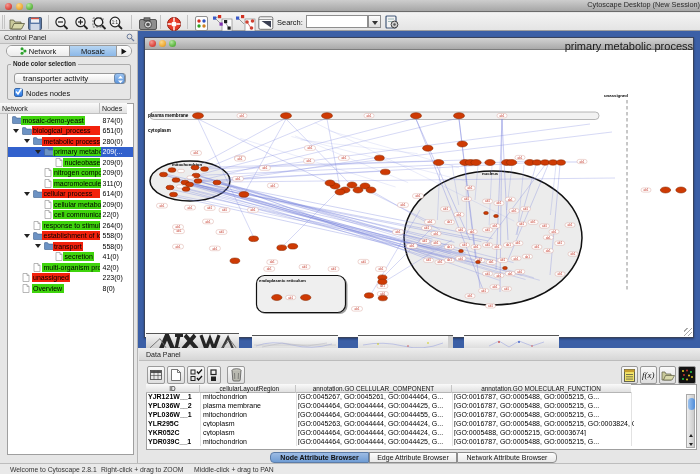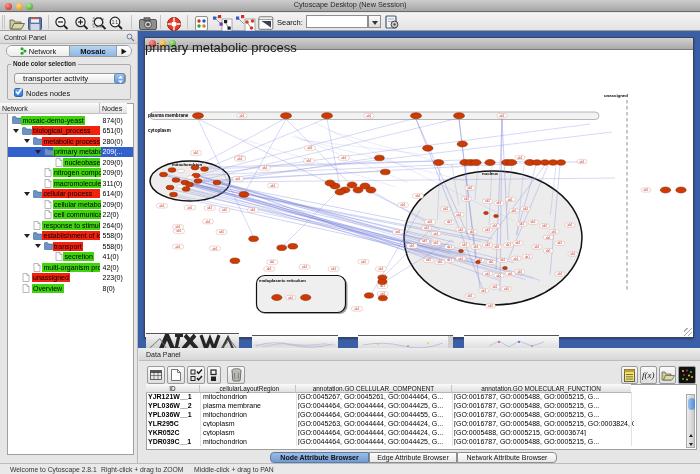--- a/index.html
+++ b/index.html
@@ -1,19 +1,19 @@
 <!DOCTYPE html>
 <html><head><meta charset="utf-8"><style>
 *{margin:0;padding:0;box-sizing:border-box}
 body{width:700px;height:474px;overflow:hidden;font-family:"Liberation Sans",sans-serif;position:relative;background:#e8e8e8}
 .abs{position:absolute}
 
 #titlebar{position:absolute;left:0;top:0;width:700px;height:12px;background:linear-gradient(#cdcdcd,#a6a6a6);border-bottom:1px solid #6b6b6b}
 .tl{position:absolute;top:2.5px;width:7px;height:7px;border-radius:50%}
-#titlebar .t{position:absolute;width:100%;text-align:center;top:0;font-size:7.3px;color:#2a2a2a}
+#titlebar .t{position:absolute;width:100%;text-align:right;top:0;font-size:7.3px;color:#2a2a2a}
 
 #toolbar{position:absolute;left:0;top:13px;width:700px;height:18px;background:linear-gradient(#f3f3f3,#e4e4e4);border-bottom:1px solid #9f9f9f}
 .sep{position:absolute;top:2px;height:14px;border-left:1px solid #c4c4c4}
 #searchlbl{position:absolute;left:277px;top:17.5px;font-size:7.5px;color:#111}
 #searchbox{position:absolute;left:306px;top:15px;width:62px;height:13px;background:#fff;border:1px solid #8e8e8e}
 #searcharrow{position:absolute;left:368px;top:15px;width:13px;height:13px;background:linear-gradient(#fdfdfd,#dcdcdc);border:1px solid #8e8e8e;font-size:6px;text-align:center;line-height:12px;color:#222}
 
 #cp{position:absolute;left:0;top:31px;width:138px;height:432px;background:#e6e6e6;border-right:1px solid #b5b5b5}
 #cphead{position:absolute;left:0;top:0;width:100%;height:13px;background:linear-gradient(#ededed,#d8d8d8);border-bottom:1px solid #bcbcbc;font-size:7px;color:#222;padding-left:4px;line-height:13px}
 #cptabs{position:absolute;left:6px;top:14px;width:126px;height:12px;border:1px solid #9a9a9a;border-radius:6px;background:#fdfdfd;overflow:hidden;display:flex}
@@ -23,21 +23,21 @@
 #combo{position:absolute;left:6px;top:8px;width:112px;height:11px;background:linear-gradient(#fff,#e8e8e8);border:1px solid #9a9a9a;border-radius:3px;font-size:8px;line-height:10px;padding-left:8px;color:#111}
 #combo .stp{position:absolute;right:0;top:-1px;width:11px;height:11px;background:linear-gradient(#9cc4f2,#5d96dd);border:1px solid #6b86a8;border-radius:3px;color:#fff;font-size:5px;line-height:5px;text-align:center}
 #chk{position:absolute;left:14px;top:57px;width:9px;height:9px;background:linear-gradient(#6eaefc,#2f78e0);border:1px solid #3365a8;border-radius:2px;color:#fff;font-size:8px;line-height:9px;text-align:center;font-weight:bold}
 #chklbl{position:absolute;left:26px;top:57.5px;font-size:7.5px;color:#111}
 #tree{position:absolute;left:7px;top:72px;width:127px;height:352px;background:#fff;border:1px solid #9f9f9f;overflow:hidden}
 #treehead{position:absolute;left:0px;top:72px;width:127px;height:11px;background:linear-gradient(#fafafa,#e2e2e2);border-bottom:1px solid #c0c0c0;font-size:7px;color:#222;line-height:11px}
 
 #mdi{position:absolute;left:138px;top:31px;width:562px;height:317px;background:#3b5fa6}
 #win{position:absolute;left:144px;top:37px;width:550px;height:301px;background:#fff;border:1px solid #39435c;box-shadow:0 1px 2px rgba(0,0,0,0.35)}
 #wintitle{position:absolute;left:0;top:0;width:100%;height:12px;background:linear-gradient(#d2d2d2,#a9a9a9);border-bottom:1px solid #7c7c7c}
-#wintitle .t{position:absolute;width:100%;text-align:left;top:2px;font-size:13px;color:#1a1a1a}
+#wintitle .t{position:absolute;width:100%;text-align:right;top:2px;font-size:11px;color:#1a1a1a}
 #grip{position:absolute;right:1px;bottom:1px;width:8px;height:8px;background:repeating-linear-gradient(135deg,transparent 0 2px,#aaa 2px 3px)}
 
 .frag{position:absolute;top:335px;height:13px;background:linear-gradient(#fdfdfd,#d8d8d8);border-top:1px solid #555}
 
 #dp{position:absolute;left:139px;top:348px;width:561px;height:115px;background:#e6e6e6}
 #dphead{position:absolute;left:0;top:0;width:100%;height:13px;background:linear-gradient(#ededed,#d6d6d6);border-bottom:1px solid #bcbcbc;font-size:7px;color:#222;padding-left:7px;line-height:13px}
 .dbtn{position:absolute;top:366px;height:18px;background:linear-gradient(#fafafa,#dedede);border:1px solid #9a9a9a;border-radius:2px}
 #dtable{position:absolute;left:146px;top:384px;width:551px;height:66px;background:#fff;border:1px solid #9f9f9f}
 #dthead{position:absolute;left:146px;top:384px;width:485px;height:8.5px;background:linear-gradient(#fafafa,#e0e0e0);border-bottom:1px solid #b5b5b5;font-size:6.4px;color:#111}
 #dthead span{position:absolute;top:1px;text-align:center;border-right:1px solid #c6c6c6;height:8px;overflow:hidden}
@@ -550,21 +550,21 @@
     <circle cx="3.5" cy="3.5" r="2.4" fill="none" stroke="#6a7a9a" stroke-width="1"></circle>
     <line x1="5.3" y1="5.3" x2="8" y2="8" stroke="#6a7a9a" stroke-width="1.2"></line>
   </svg>
   <div id="cptabs">
     <div class="seg" style="width:62px;background:linear-gradient(#fdfdfd,#ececec)"><svg width="7" height="8" viewBox="0 0 7 8" style="vertical-align:-1px">
           <circle cx="2" cy="1.8" r="1.5" fill="#2ca32c"></circle>
           <circle cx="5" cy="4" r="1.5" fill="#2ca32c"></circle>
           <circle cx="2" cy="6.3" r="1.5" fill="#2ca32c"></circle>
           <path d="M2 1.8 L5 4 L2 6.3" stroke="#2ca32c" stroke-width="0.6" fill="none"></path>
         </svg> Network</div>
-    <div class="seg" style="width:48px;background:linear-gradient(#b6d5f2,#8cb8e8);border-left:1px solid #9a9a9a;border-right:1px solid #9a9a9a;font-weight:bold">Mosaic</div>
+    <div class="seg" style="width:48px;background:linear-gradient(#b6d5f2,#8cb8e8);border-left:1px solid #9a9a9a;border-right:1px solid #9a9a9a;font-weight:normal">Mosaic</div>
     <div class="seg" style="width:14px;background:linear-gradient(#fdfdfd,#ececec)"><svg width="6" height="7" viewBox="0 0 6 7" style="margin-top:2px">
           <path d="M0.5 0.5 L5.5 3.5 L0.5 6.5 Z" fill="#111"></path>
         </svg></div>
   </div>
   <div id="grp">
     <div class="lbl">Node color selection</div>
     <div id="combo">transporter activity<div class="stp">
           <svg width="9" height="9" viewBox="0 0 9 9" style="position:absolute;left:0.5px;top:0.5px">
             <path d="M4.5 0.8 L7 3.6 L2 3.6 Z" fill="#fff"></path>
             <path d="M4.5 8.2 L7 5.4 L2 5.4 Z" fill="#fff"></path>

